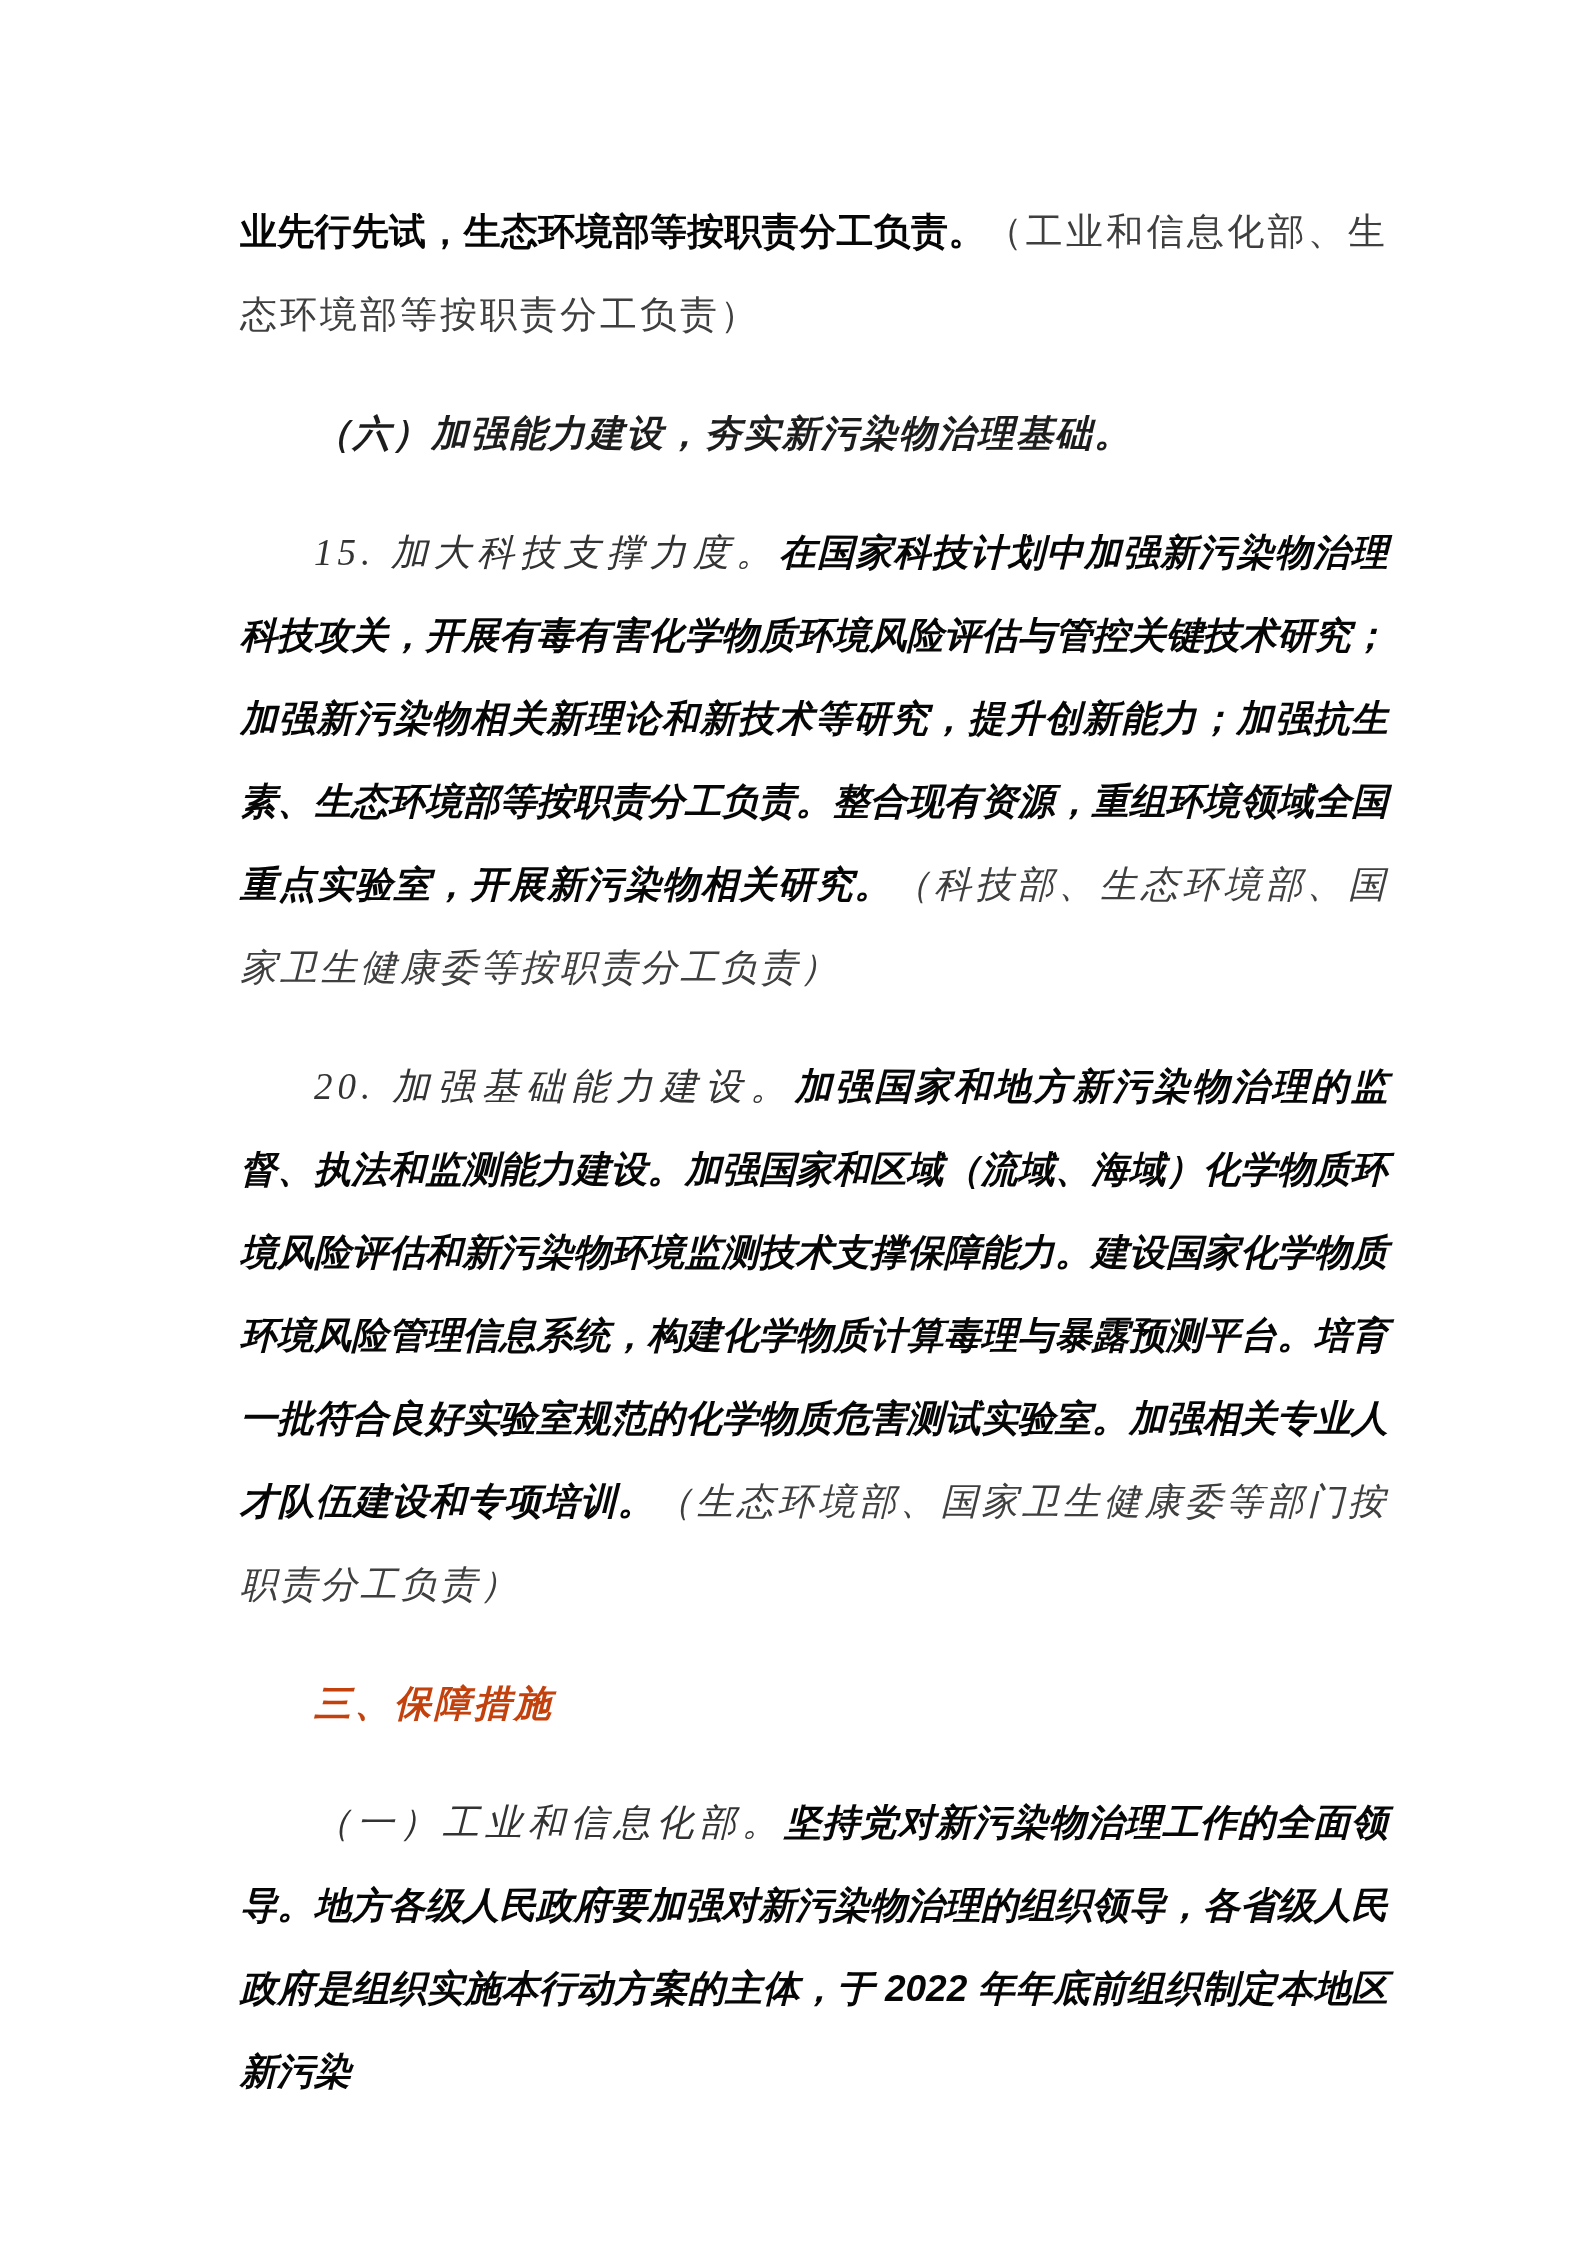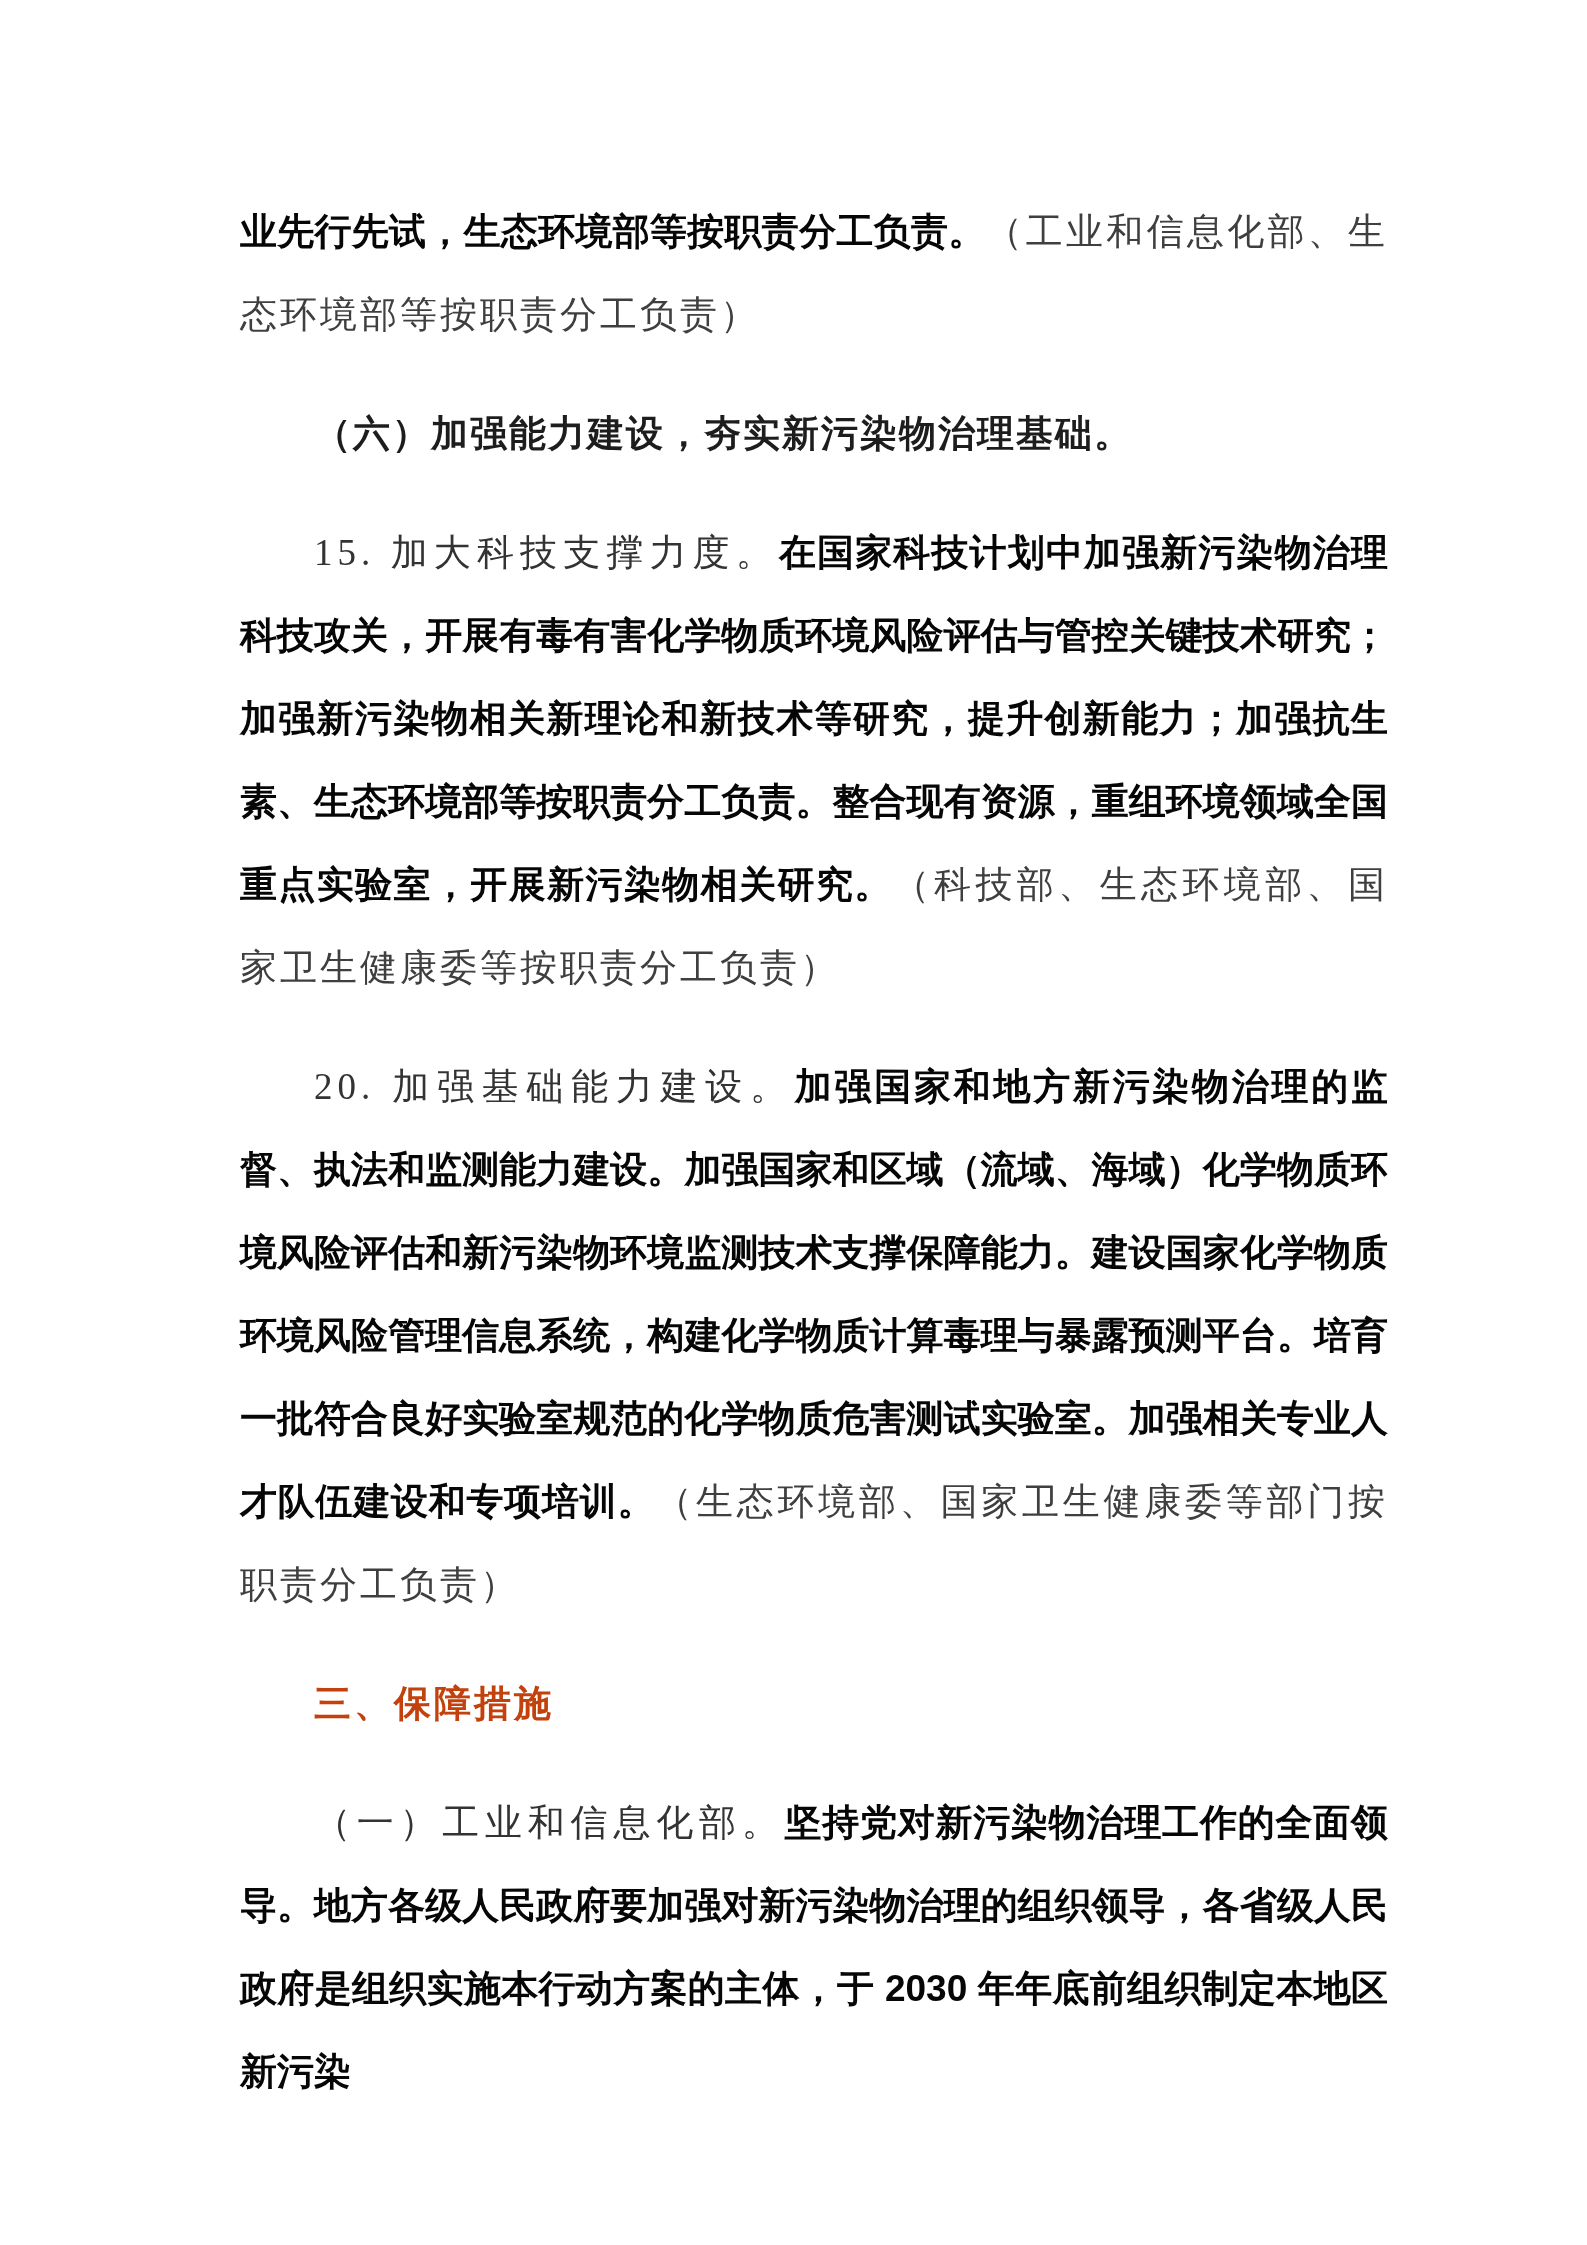--- a/index.html
+++ b/index.html
@@ -23,21 +23,21 @@
   }
   p.para {
     margin: 0;
     font-size: 37px;
     line-height: 83px;
     text-align: justify;
     color: #000000;
     font-family: "Liberation Sans", sans-serif;
   }
   p.para.gap { margin-top: 36px; }
-  p.para.ind { text-indent: 74px; }
+  p.para.ind { text-indent: 74px; font-style: italic; }
   
   .b {
     font-weight: 700;
     color: #060606;
   }
   
   .kt {
     font-family: "Liberation Serif", serif;
     font-weight: 400;
     color: #3f3f3f;
@@ -73,16 +73,16 @@
     <p class="para"><span class="b">业先行先试，生态环境部等按职责分工负责。</span><span class="kt">（工业和信息化部、生态环境部等按职责分工负责）</span></p>
 
     <p class="para gap ind"><span class="h-kai">（六）加强能力建设，夯实新污染物治理基础。</span></p>
 
     <p class="para gap ind"><span class="ktl">15. 加大科技支撑力度。</span><span class="b">在国家科技计划中加强新污染物治理科技攻关，开展有毒有害化学物质环境风险评估与管控关键技术研究；加强新污染物相关新理论和新技术等研究，提升创新能力；加强抗生素、生态环境部等按职责分工负责。整合现有资源，重组环境领域全国重点实验室，开展新污染物相关研究。</span><span class="kt">（科技部、生态环境部、国家卫生健康委等按职责分工负责）</span></p>
 
     <p class="para gap ind"><span class="ktl">20. 加强基础能力建设。</span><span class="b">加强国家和地方新污染物治理的监督、执法和监测能力建设。加强国家和区域（流域、海域）化学物质环境风险评估和新污染物环境监测技术支撑保障能力。建设国家化学物质环境风险管理信息系统，构建化学物质计算毒理与暴露预测平台。培育一批符合良好实验室规范的化学物质危害测试实验室。加强相关专业人才队伍建设和专项培训。</span><span class="kt">（生态环境部、国家卫生健康委等部门按职责分工负责）</span></p>
 
     <p class="para gap ind"><span class="h-bold">三、保障措施</span></p>
 
-    <p class="para gap ind"><span class="ktl">（一）工业和信息化部。</span><span class="b">坚持党对新污染物治理工作的全面领导。地方各级人民政府要加强对新污染物治理的组织领导，各省级人民政府是组织实施本行动方案的主体，于 2030 年年底前组织制定本地区新污染</span></p>
+    <p class="para gap ind"><span class="ktl">（一）工业和信息化部。</span><span class="b">坚持党对新污染物治理工作的全面领导。地方各级人民政府要加强对新污染物治理的组织领导，各省级人民政府是组织实施本行动方案的主体，于 2022 年年底前组织制定本地区新污染</span></p>
 
   </div>
 </div>
 
 </body></html>

